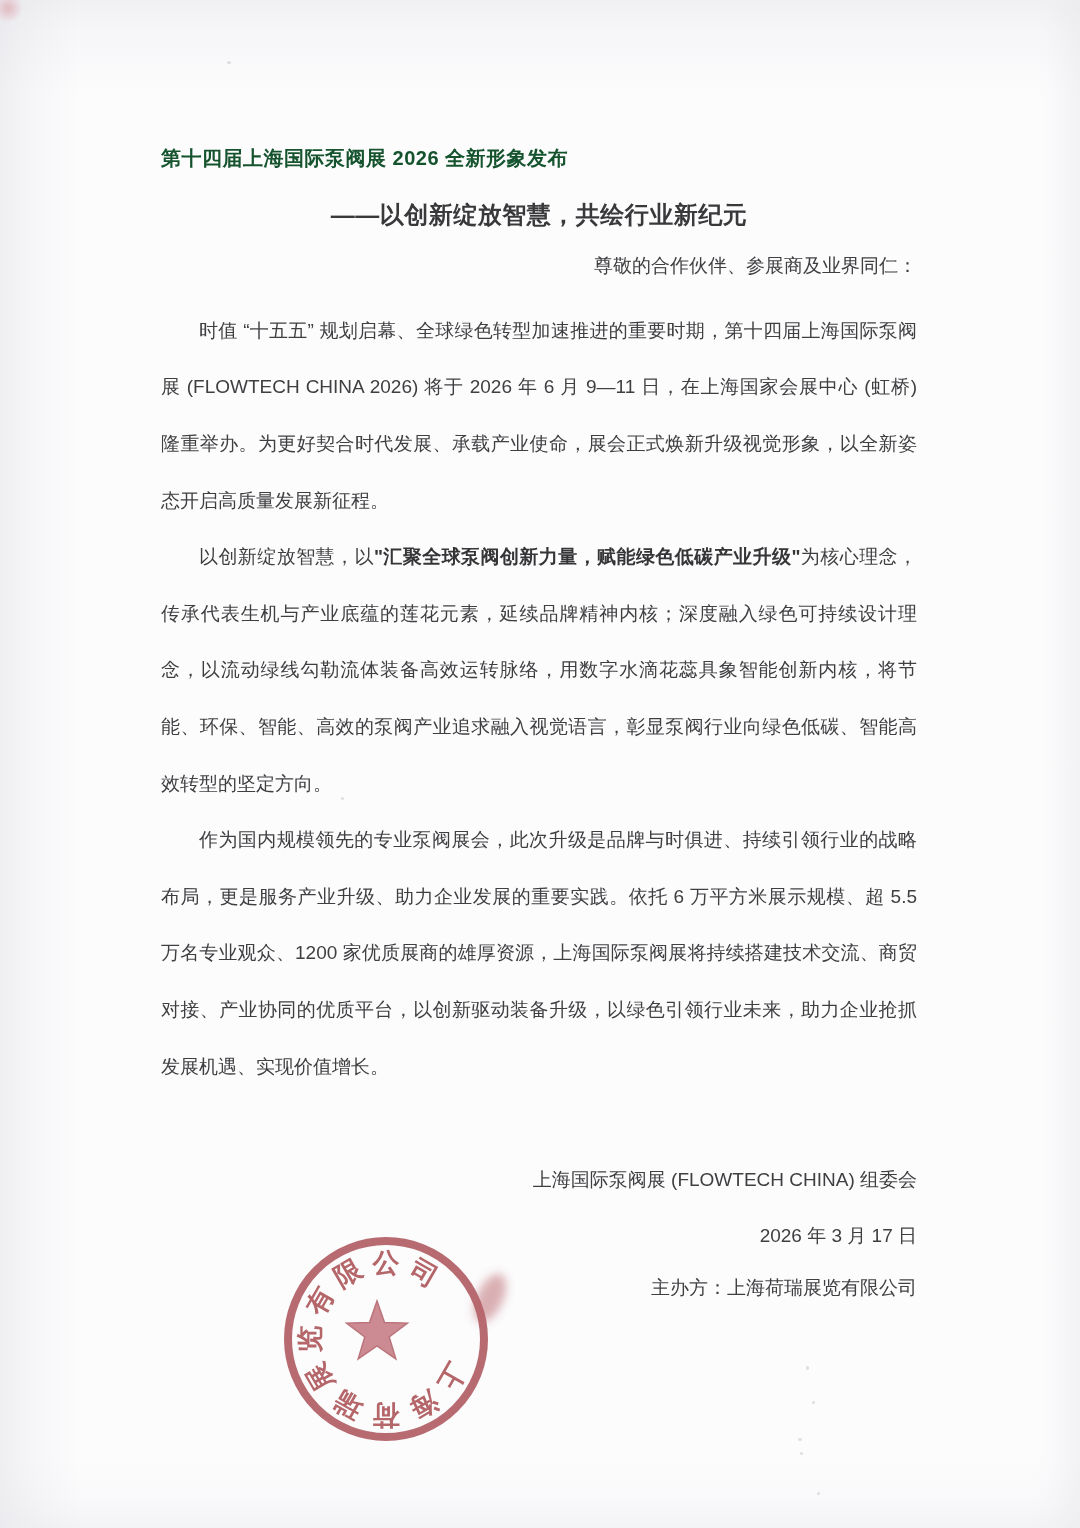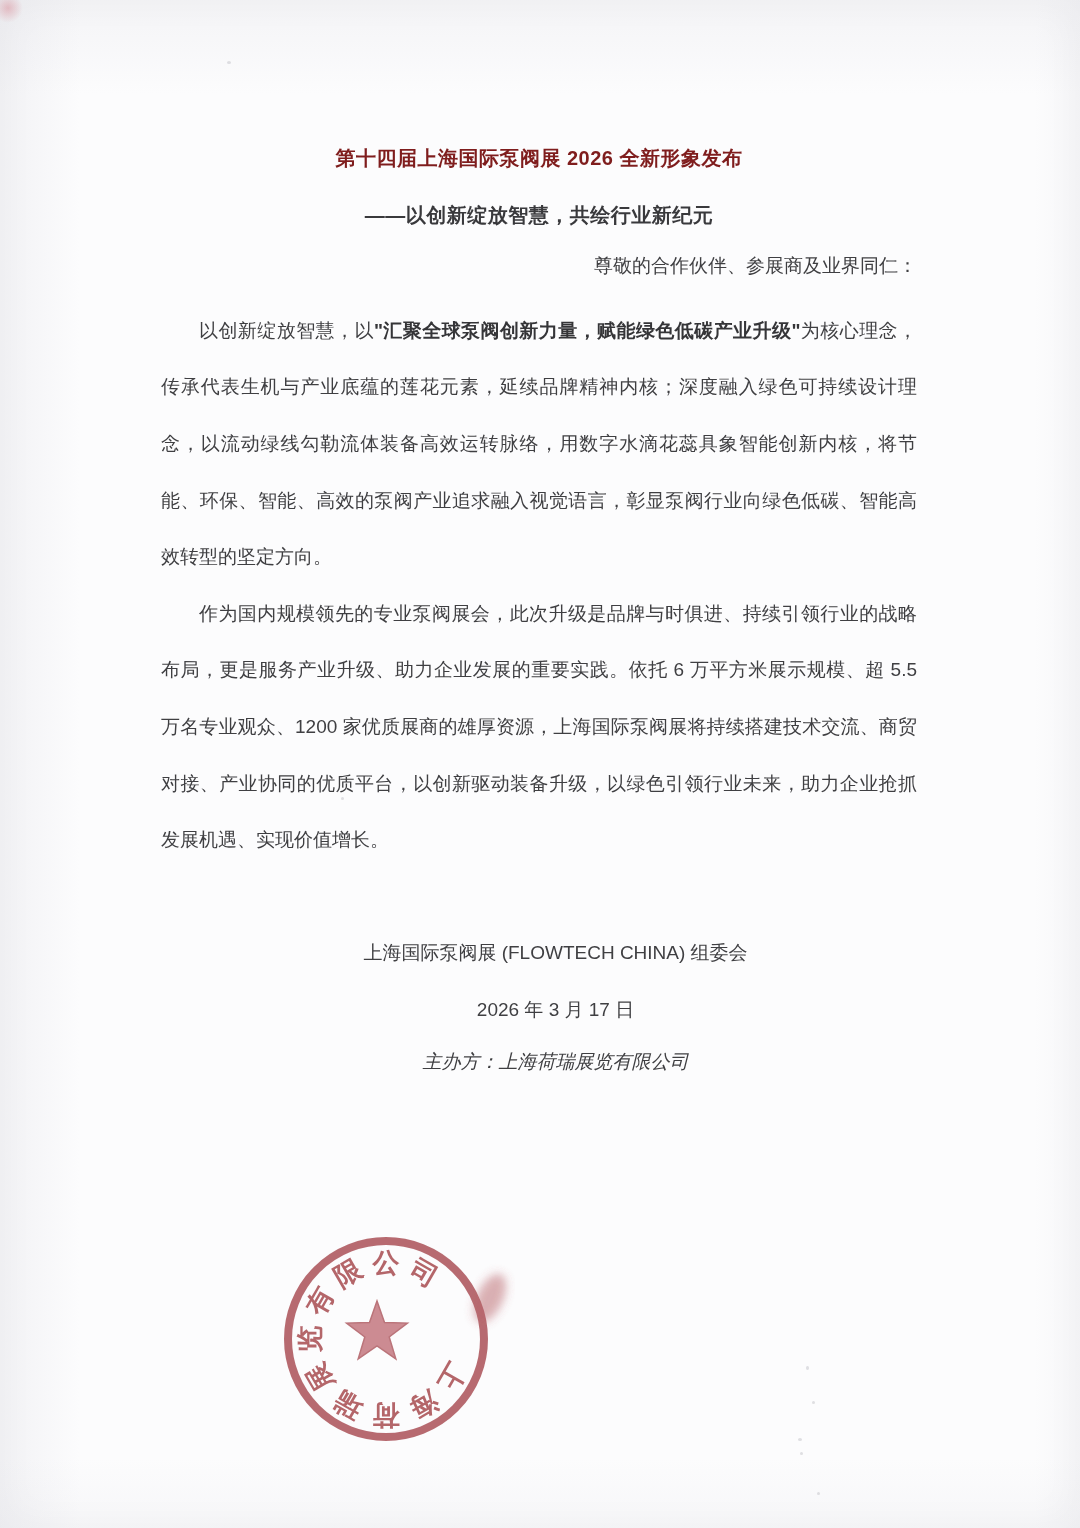--- a/index.html
+++ b/index.html
@@ -20,29 +20,29 @@
                  background:linear-gradient(0deg, rgba(222,222,228,0.18), rgba(255,255,255,0)); }
   .corner-ink  { position:absolute; left:-7px; top:-7px; width:30px; height:30px; border-radius:50%;
                  background:radial-gradient(circle, rgba(214,128,140,0.45), rgba(214,128,140,0) 70%); }
   .speck { position:absolute; border-radius:50%; background:#c6c6cc; opacity:0.55; }
 
   .column {
     position:absolute; left:161px; top:130px; width:756px;
     color:#3f3f42; font-size:19px; line-height:56.6px;
   }
   .column p { margin:0; }
-  .title    { font-weight:bold; font-size:20px; color:#7f1d1d; text-align:center; letter-spacing:0.5px; }
-  .subtitle { font-weight:bold; font-size:20px; color:#39393c; text-align:center; margin-bottom:-5px !important; letter-spacing:0.5px; }
+  .title    { font-weight:bold; font-size:20px; color:#14532d; letter-spacing:0.5px; }
+  .subtitle { font-weight:bold; font-size:24px; color:#39393c; text-align:center; margin-bottom:-5px !important; letter-spacing:0.5px; }
   .salutation { text-align:right; }
   .para { text-align:justify; text-indent:2em; }
   .paragraphs .para:first-child { margin-top:8px !important; }
   .para .bold { font-weight:bold; color:#353538; }
-  .sig-block p { text-align:center;margin-left:33px; }
+  .sig-block p { text-align:right;margin-left:33px; }
   .signature { margin-top:56.6px !important; }
-  .organizer { margin-top:-5px !important;font-style:italic; }
+  .organizer { margin-top:-5px !important; }
 
   
   .stamp {
     position:absolute; left:256px; top:1209px; width:260px; height:260px;
     mix-blend-mode:multiply; opacity:0.9; pointer-events:none;
   }
   .stamp text {
     font-family:"Liberation Sans", sans-serif;
     font-size:27px; font-weight:bold; fill:#a8474e;
     text-anchor:middle; dominant-baseline:central; opacity:0.92;
@@ -66,20 +66,21 @@
   <div class="speck" style="left:798px; top:1438px; width:4px; height:3px;"></div>
   <div class="speck" style="left:800px; top:1452px; width:3px; height:3px;"></div>
   <div class="speck" style="left:817px; top:1492px; width:3px; height:3px;"></div>
 
   <div class="column">
     <p class="title">第十四届上海国际泵阀展 2026 全新形象发布</p>
     <p class="subtitle">——以创新绽放智慧，共绘行业新纪元</p>
     <p class="salutation">尊敬的合作伙伴、参展商及业界同仁：</p>
 
     <div class="paragraphs">
+        <p class="para"><span>时值 “十五五” 规划启幕、全球绿色转型加速推进的重要时期，第十四届上海国际泵阀展 (FLOWTECH CHINA 2026) 将于 2026 年 6 月 9—11 日，在上海国家会展中心 (虹桥) 隆重举办。为更好契合时代发展、承载产业使命，展会正式焕新升级视觉形象，以全新姿态开启高质量发展新征程。</span></p>
         <p class="para"><span>以创新绽放智慧，以</span><span class="bold">"汇聚全球泵阀创新力量，赋能绿色低碳产业升级"</span><span>为核心理念，传承代表生机与产业底蕴的莲花元素，延续品牌精神内核；深度融入绿色可持续设计理念，以流动绿线勾勒流体装备高效运转脉络，用数字水滴花蕊具象智能创新内核，将节能、环保、智能、高效的泵阀产业追求融入视觉语言，彰显泵阀行业向绿色低碳、智能高效转型的坚定方向。</span></p>
         <p class="para"><span>作为国内规模领先的专业泵阀展会，此次升级是品牌与时俱进、持续引领行业的战略布局，更是服务产业升级、助力企业发展的重要实践。依托 6 万平方米展示规模、超 5.5 万名专业观众、1200 家优质展商的雄厚资源，上海国际泵阀展将持续搭建技术交流、商贸对接、产业协同的优质平台，以创新驱动装备升级，以绿色引领行业未来，助力企业抢抓发展机遇、实现价值增长。</span></p>
       </div>
 
     <div class="sig-block">
       <p class="signature">上海国际泵阀展 (FLOWTECH CHINA) 组委会</p>
       <p class="date">2026 年 3 月 17 日</p>
       <p class="organizer">主办方：上海荷瑞展览有限公司</p>
     </div>
   </div>

